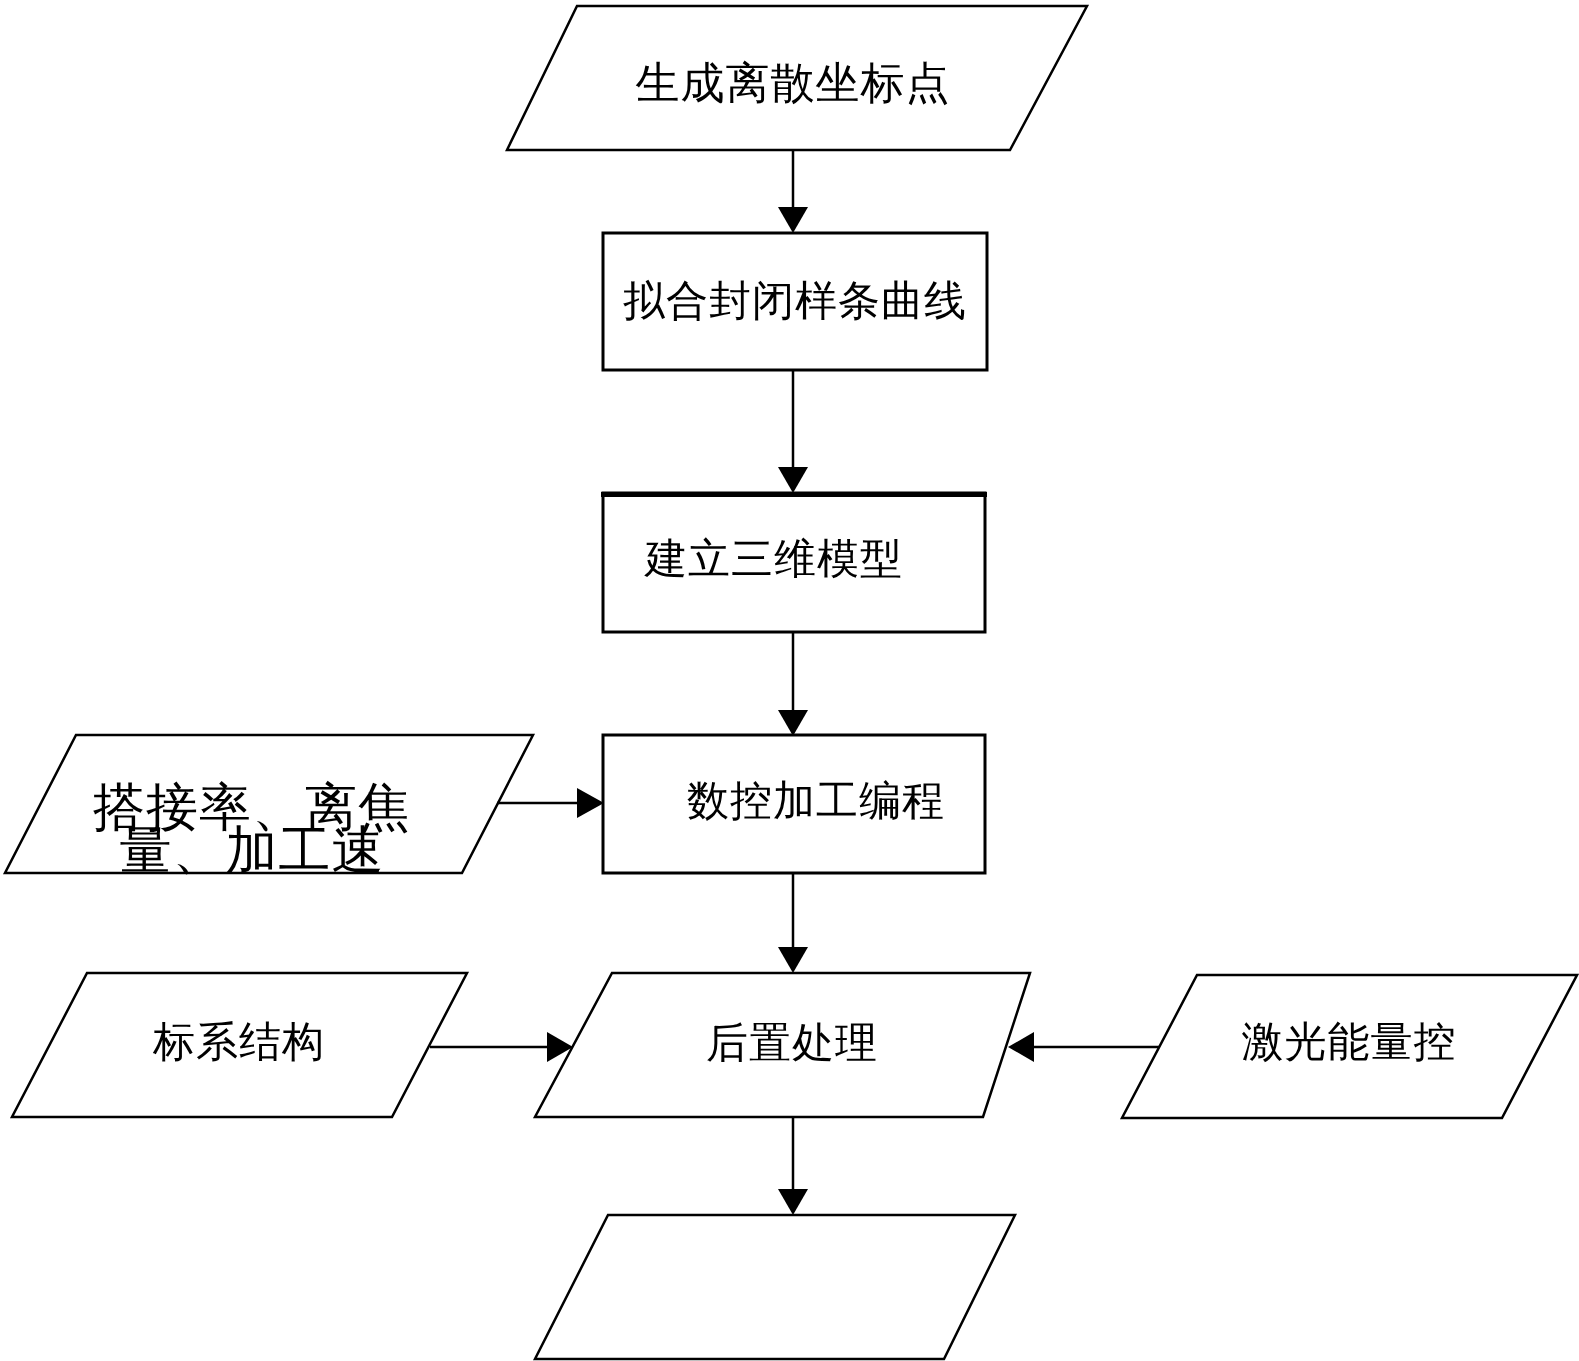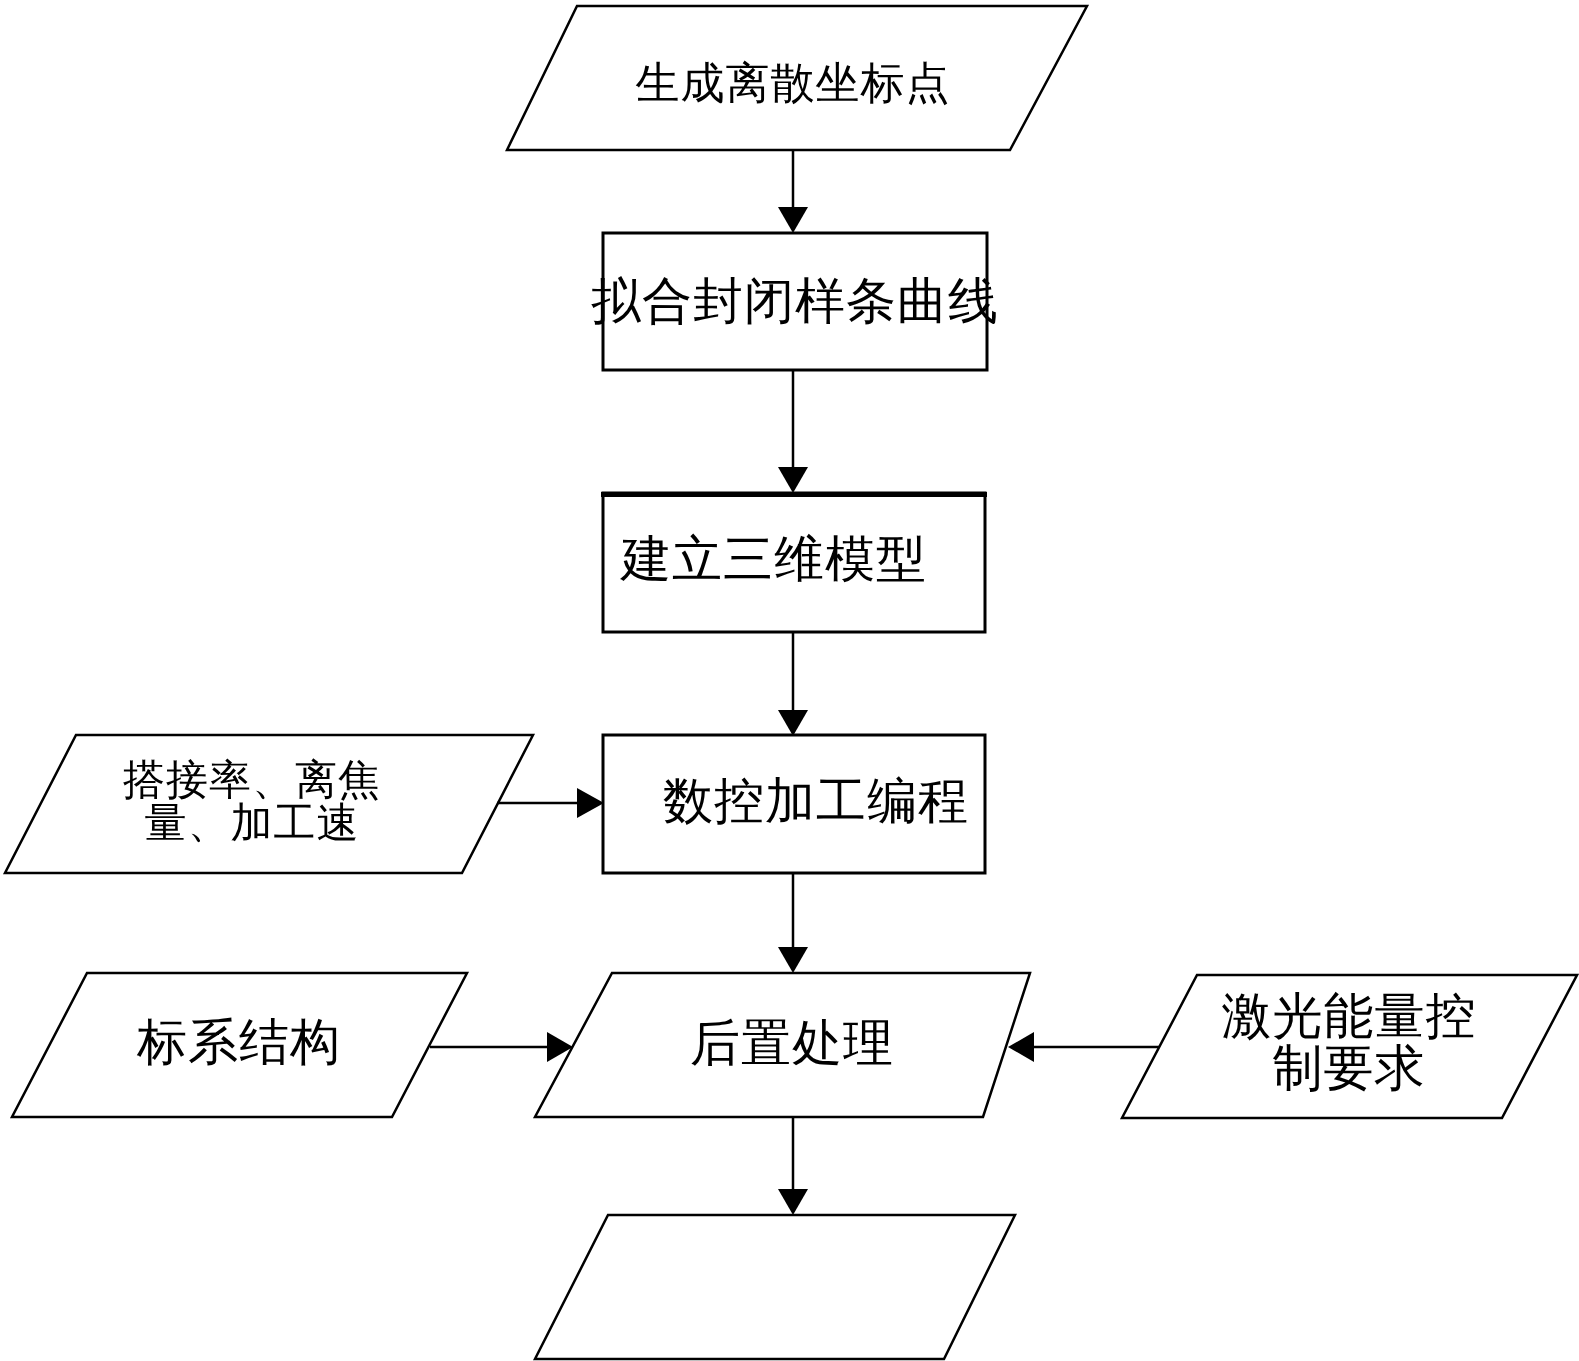--- a/index.html
+++ b/index.html
@@ -18,27 +18,27 @@
   .stage svg {
     position: absolute;
     left: 0;
     top: 0;
   }
   .label {
     position: absolute;
     transform: translate(-50%, -50%);
     text-align: center;
     color: #000000;
-    font-size: 50px;
+    font-size: 42px;
     line-height: 50px;
     white-space: nowrap;
     letter-spacing: 1px;
   }
   .fs44 { font-size: 44px; }
-  .lh43 { font-size: 42px; line-height: 43px; }
+  .lh43 { font-size: 52px; line-height: 43px; margin-top: 28px; }
   .lh48 { line-height: 48px; }
   .lh50 { line-height: 50px; }
   .lh52 { line-height: 52px; }
 </style>
 </head>
 <body>
 
 <div class="stage">
 
   <svg width="1579" height="1361" viewBox="0 0 1579 1361">
@@ -101,17 +101,16 @@
   </div>
 
   <div class="label lh50" style="left:239px; top:1042px;">
     <div>标系结构</div>
   </div>
 
   <div class="label" style="left:792px; top:1043px;">后置处理</div>
 
   <div class="label lh52" style="left:1349px; top:1042px;">
     <div>激光能量控</div>
-    <div>制要求</div>
   </div>
 
 
 </div>
 
 </body></html>

